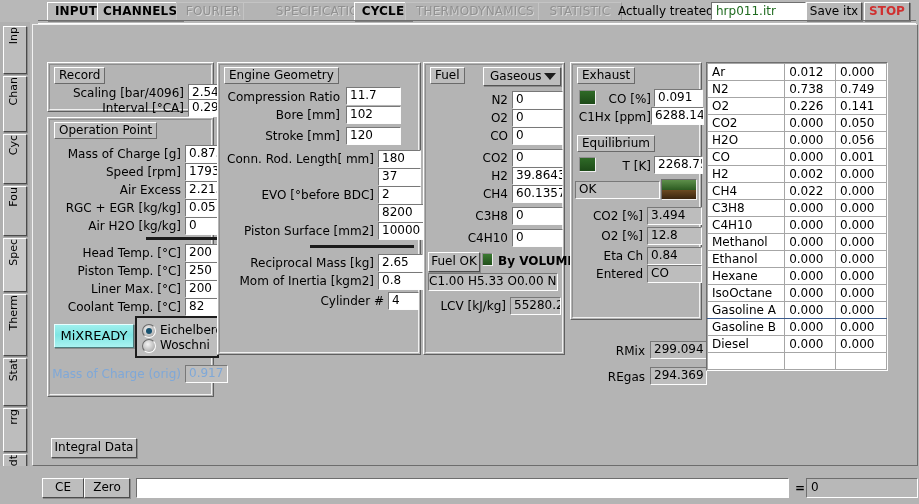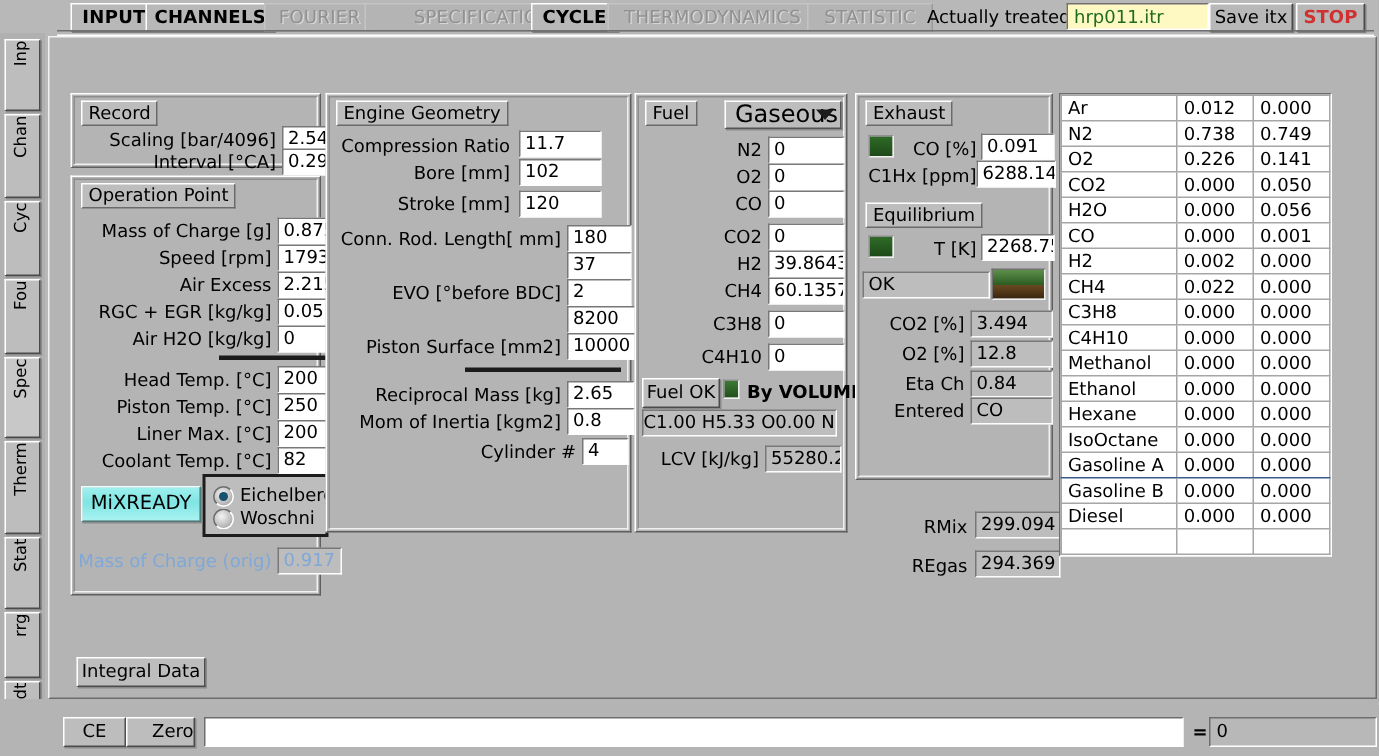--- a/index.html
+++ b/index.html
@@ -15,21 +15,21 @@
   
   .topbar{position:absolute;left:0;top:0;width:919px;height:22px;background:#b8b8b8;}
   .ttab{position:absolute;top:2px;height:17px;line-height:17px;
         padding:0 5px;font-size:12px;letter-spacing:.2px;text-align:center;
         background:#b8b8b8;border-top:1px solid #fff;border-left:1px solid #fff;
         border-right:1px solid #4a4a4a;border-bottom:1px solid #4a4a4a;
         box-shadow:1px 1px 0 #808080;white-space:nowrap;}
   .ttab.dim{color:#919191;text-shadow:1px 1px 0 #d6d6d6;border-color:#c4c4c4 #9a9a9a #9a9a9a #c4c4c4;box-shadow:none;background:#b4b4b4;}
   .ttab.act{color:#000;font-weight:bold;}
   .label-plain{position:absolute;top:3px;font-size:12px;line-height:16px;white-space:nowrap;}
-  .fname{position:absolute;top:2px;height:16px;line-height:16px;background:#fef9c3;
+  .fname{position:absolute;top:2px;height:16px;line-height:16px;background:#ffffff;
          border-top:1px solid #707070;border-left:1px solid #707070;
          border-bottom:1px solid #ffffff;border-right:1px solid #ffffff;
          color:#1f6b1f;font-size:12px;padding-left:4px;overflow:hidden;}
   .topbtn{position:absolute;top:2px;height:17px;line-height:16px;text-align:center;font-size:12px;
           background:#b8b8b8;border-top:1px solid #fff;border-left:1px solid #fff;
           border-right:1px solid #4a4a4a;border-bottom:1px solid #4a4a4a;box-shadow:1px 1px 0 #808080;}
   .stopbtn{color:#d03030;font-weight:bold;}
   .topsep{position:absolute;top:20px;left:38px;width:878px;height:2px;border-top:1px solid #6f6f6f;border-bottom:1px solid #ffffff;}
 
   
@@ -61,21 +61,21 @@
   .rowlab{position:absolute;font-size:12px;line-height:14px;text-align:right;white-space:nowrap;}
   .rowlabL{position:absolute;font-size:12px;line-height:14px;text-align:left;white-space:nowrap;}
   .fld{position:absolute;height:16px;line-height:15px;background:#fff;color:#000;font-size:12px;
        padding-left:3px;overflow:hidden;white-space:nowrap;
        border-top:1px solid #787878;border-left:1px solid #787878;
        border-bottom:1px solid #fdfdfd;border-right:1px solid #fdfdfd;}
   .fld.ro{background:#bdbdbd;}
   .divider{position:absolute;height:3px;background:#1b1b1b;}
 
   
-  .ddown{position:absolute;height:17px;line-height:16px;background:#bdbdbd;font-size:16px;
+  .ddown{position:absolute;height:17px;line-height:16px;background:#bdbdbd;font-size:12px;
          border-top:1px solid #fff;border-left:1px solid #fff;
          border-right:1px solid #555;border-bottom:1px solid #555;box-shadow:1px 1px 0 #8a8a8a;}
   .ddown .txt{position:absolute;left:6px;top:0;}
   .ddown .arw{position:absolute;right:4px;top:5px;width:0;height:0;
          border-left:6px solid transparent;border-right:6px solid transparent;border-top:7px solid #1c1c1c;}
 
   
   .btn{position:absolute;height:18px;line-height:17px;text-align:center;font-size:12px;background:#bdbdbd;
        border-top:1px solid #fff;border-left:1px solid #fff;
        border-right:1px solid #4c4c4c;border-bottom:1px solid #4c4c4c;box-shadow:1px 1px 0 #8a8a8a;}
@@ -454,19 +454,19 @@
           </tbody>
         </table>
     </div>
 
     <div class="btn" style="left:18px;top:413px;width:84px;"><span>Integral Data</span></div>
   </div>
 
   <div class="bsep"></div>
   <div class="bottom">
     <div class="btn" style="left:42px;top:12px;width:40px;"><span>CE</span></div>
-    <div class="btn" style="left:84px;top:12px;width:44px;text-align:right;"><span>Zero</span></div>
+    <div class="btn" style="left:84px;top:12px;width:44px;"><span>Zero</span></div>
     <div class="binput" style="left:136px;top:12px;width:651px;"></div>
     <div class="eqlab" style="left:795px;top:15px;">=</div>
     <div class="bright" style="left:806px;top:12px;width:106px;">0</div>
   </div>
 
 </div>
 
 </body></html>

